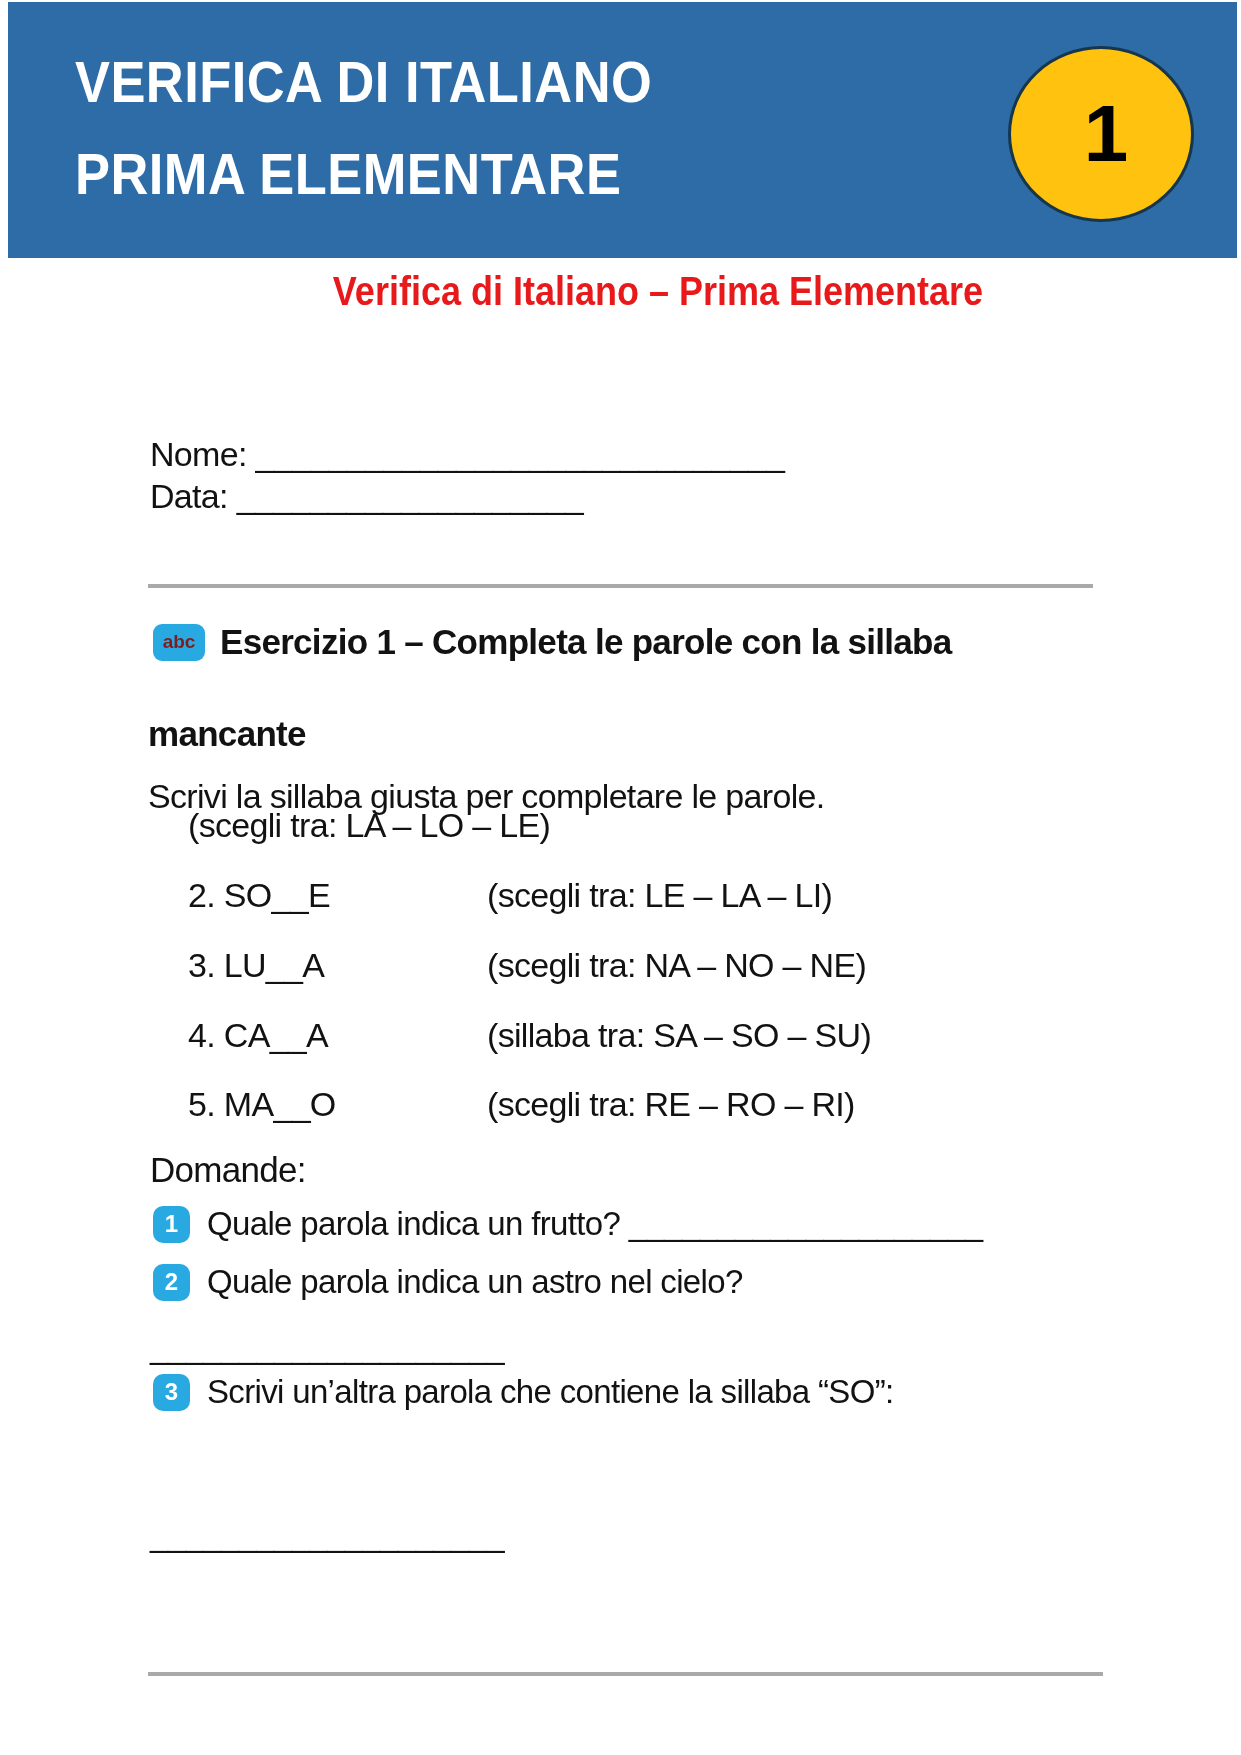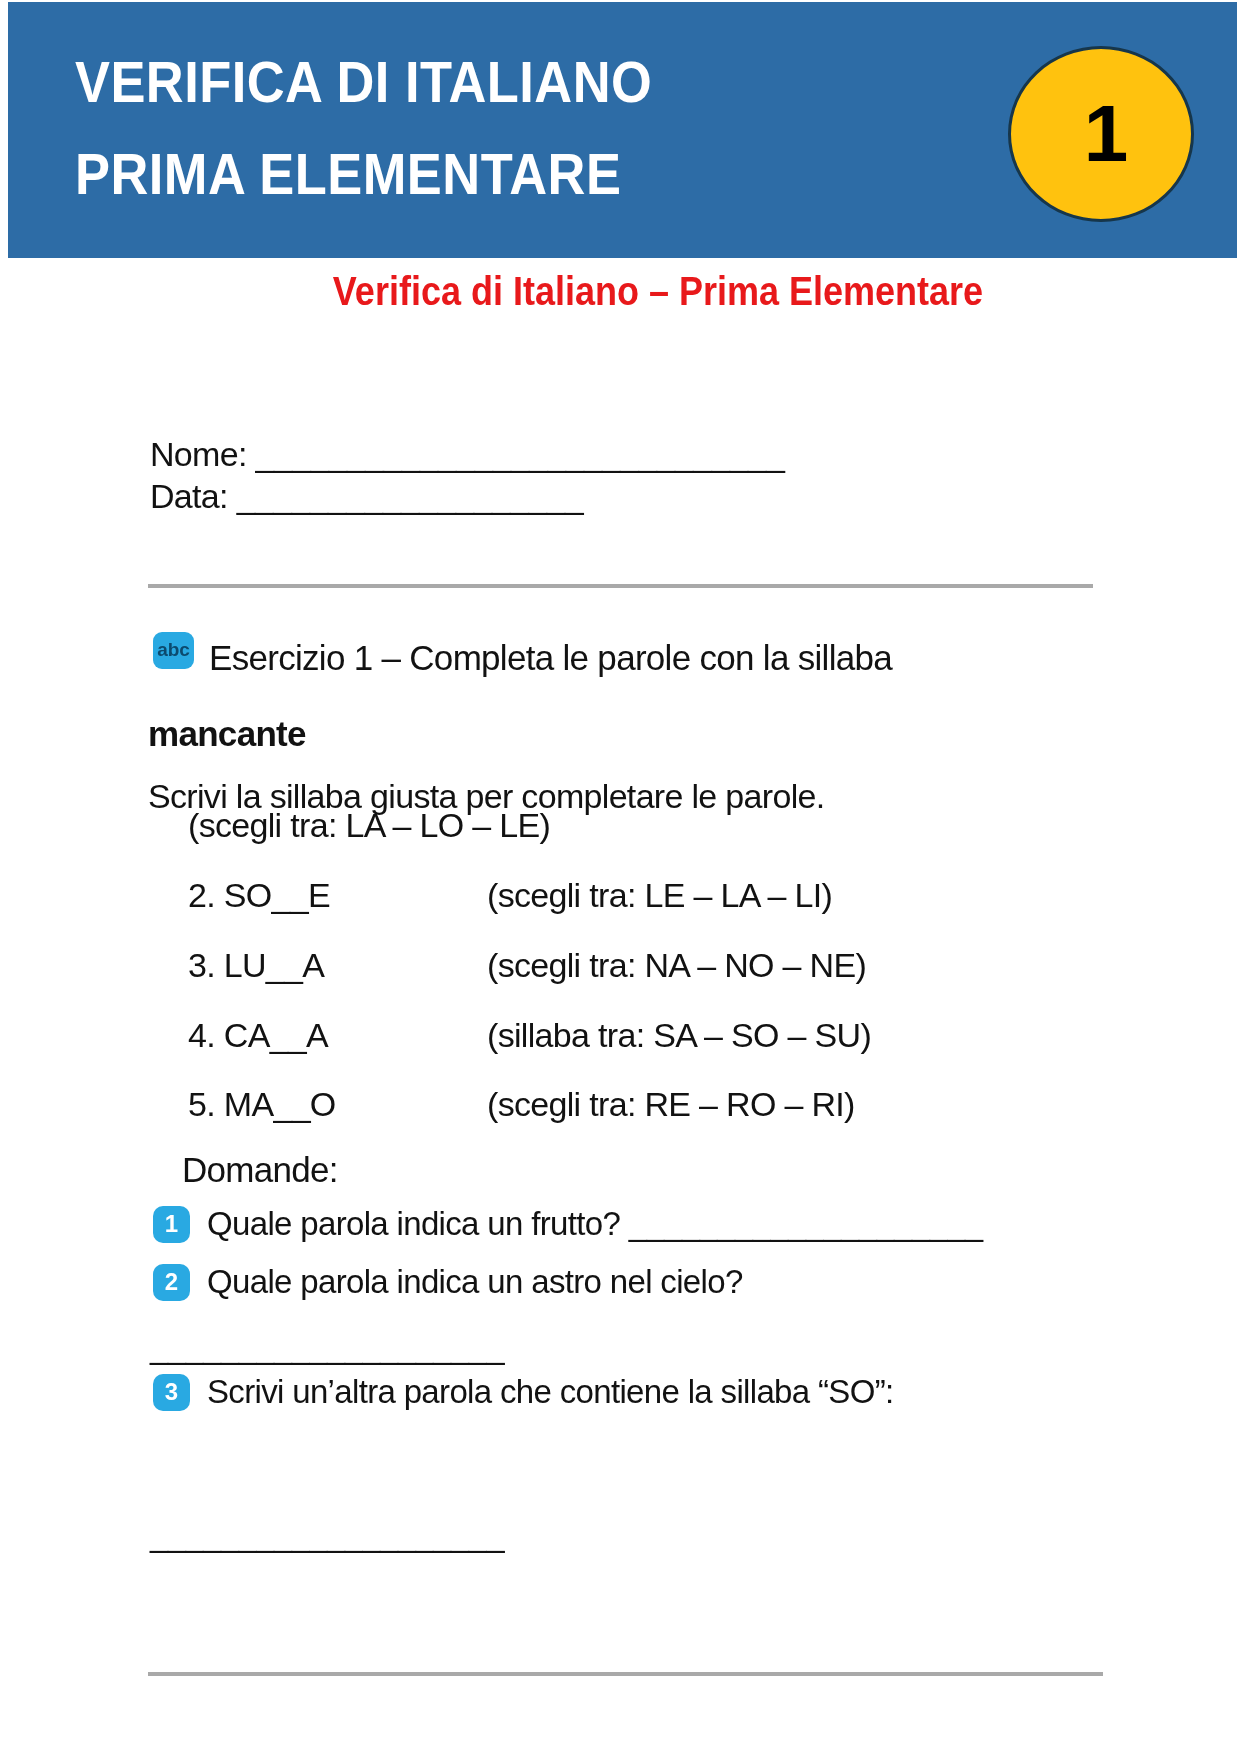--- a/index.html
+++ b/index.html
@@ -34,35 +34,35 @@
   }
   
   .subtitle{
     position:absolute;top:268px;left:148px;width:1020px;
     text-align:center;color:#E8191B;font-weight:700;font-size:40px;line-height:46px;
     transform:scaleX(.9);transform-origin:center;
     white-space:nowrap;
   }
   
   .txt{position:absolute;left:150px;font-size:34px;line-height:40px;letter-spacing:-0.02em;white-space:nowrap;}
-  .bold{font-weight:700;margin-left:32px;}
+  .bold{font-weight:700;}
   .nome{top:434px;}
   .data{top:476px;}
   .divider{position:absolute;left:148px;height:4px;background:#A9A9A9;}
   .divider.d1{top:584px;width:945px;}
   .divider.d2{top:1672px;width:955px;}
   
   .ex-row{position:absolute;left:153px;top:622px;display:flex;align-items:center;}
   .abc-badge{
-    width:41px;height:37px;border-radius:9px;background:#29A9E2;
-    color:#0c4a6e;font-weight:700;font-size:19px;
+    width:52px;height:37px;border-radius:9px;background:#29A9E2;
+    color:#7f1d1d;font-weight:700;font-size:19px;
     display:flex;align-items:center;justify-content:center;
     margin-right:15px;flex:0 0 auto;
   }
-  .ex-title1{font-size:35px;font-weight:400;letter-spacing:-0.02em;white-space:nowrap;margin-top:16px;}
+  .ex-title1{font-size:35px;font-weight:700;letter-spacing:-0.02em;white-space:nowrap;}
   .ex-title2{top:686px;left:148px;font-weight:700;font-size:35px;margin-top:28px;}
   .instruction{top:776px;left:148px;}
   
   .item{position:absolute;left:188px;font-size:34px;line-height:40px;letter-spacing:-0.02em;white-space:nowrap;display:flex;}
   .item .word{width:299px;flex:0 0 auto;}
   
   .domande{top:1150px;font-size:35px;}
   .q-row{position:absolute;left:153px;display:flex;align-items:center;}
   .q-badge{
     width:37px;height:37px;border-radius:10px;background:#29A9E2;

